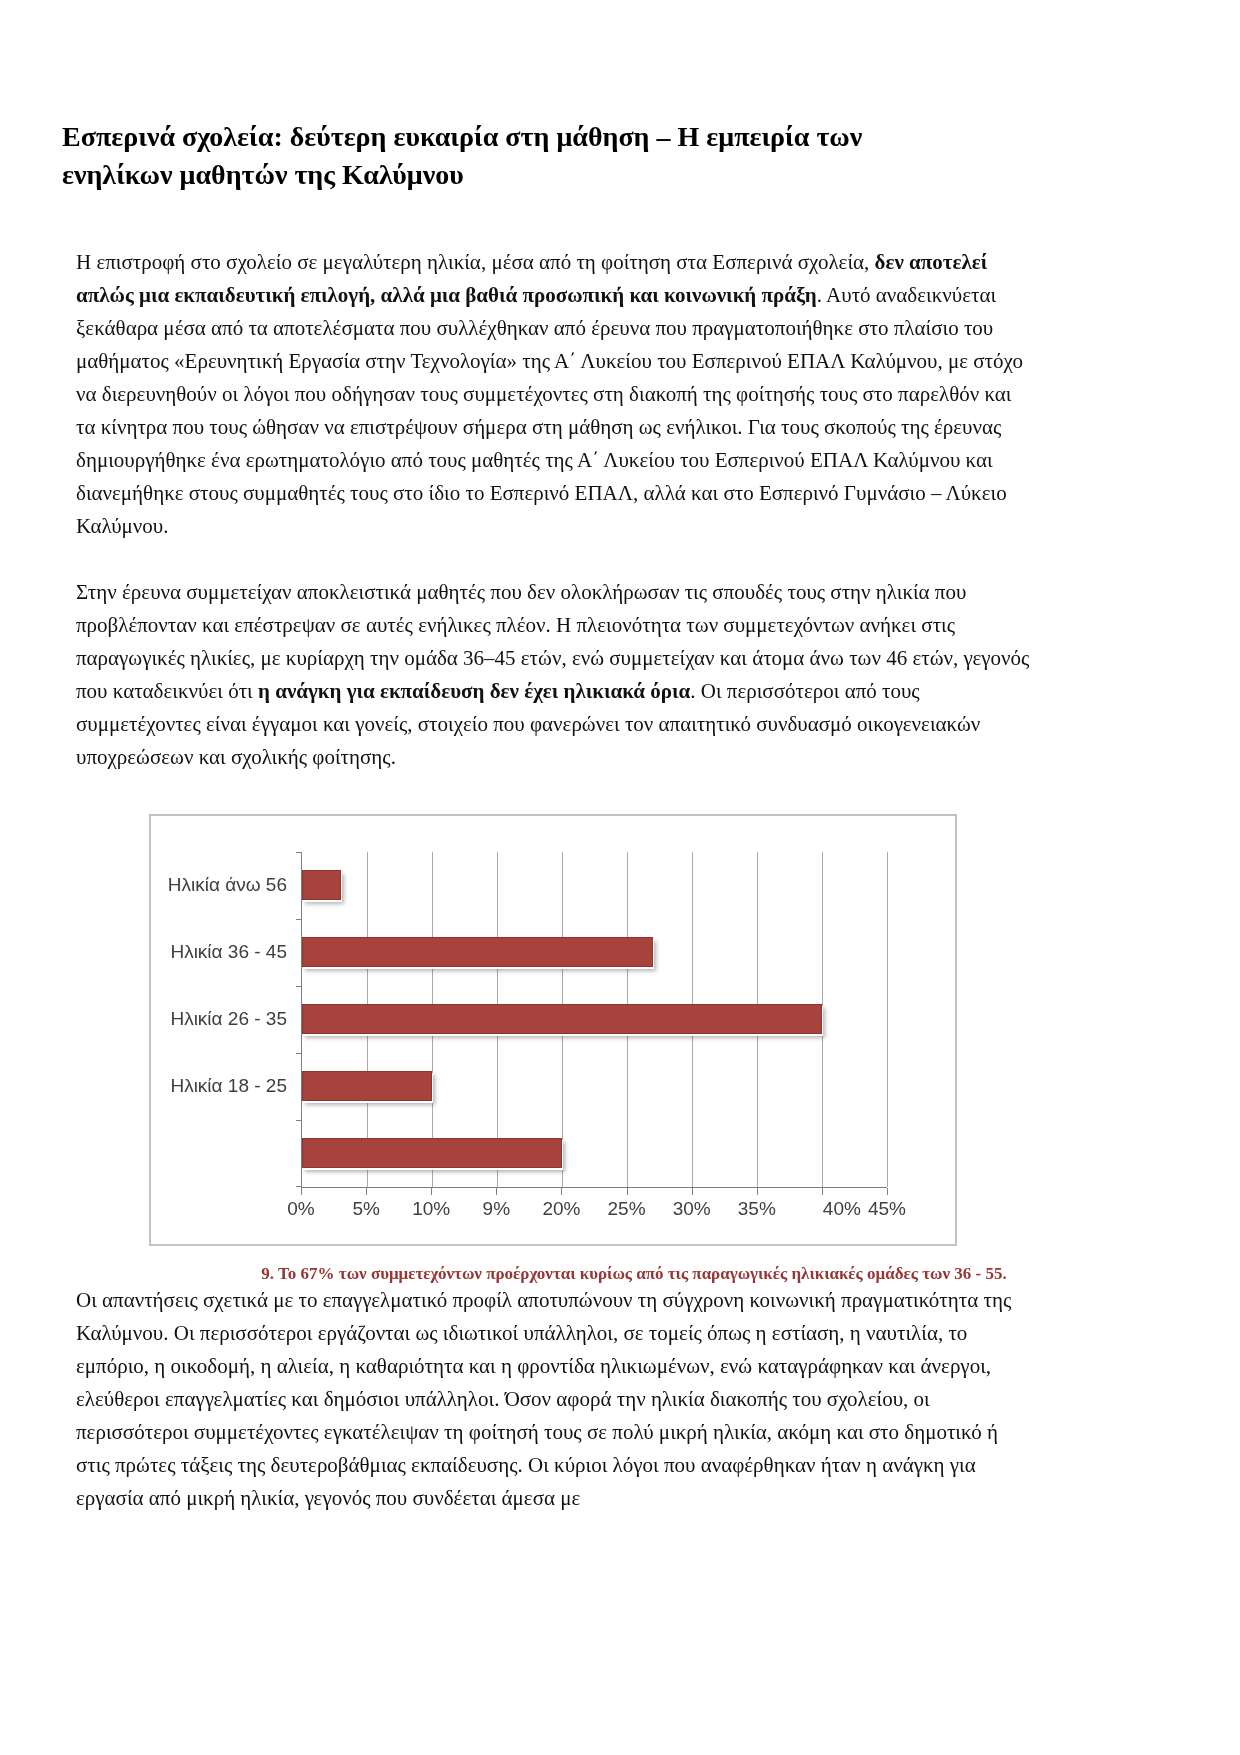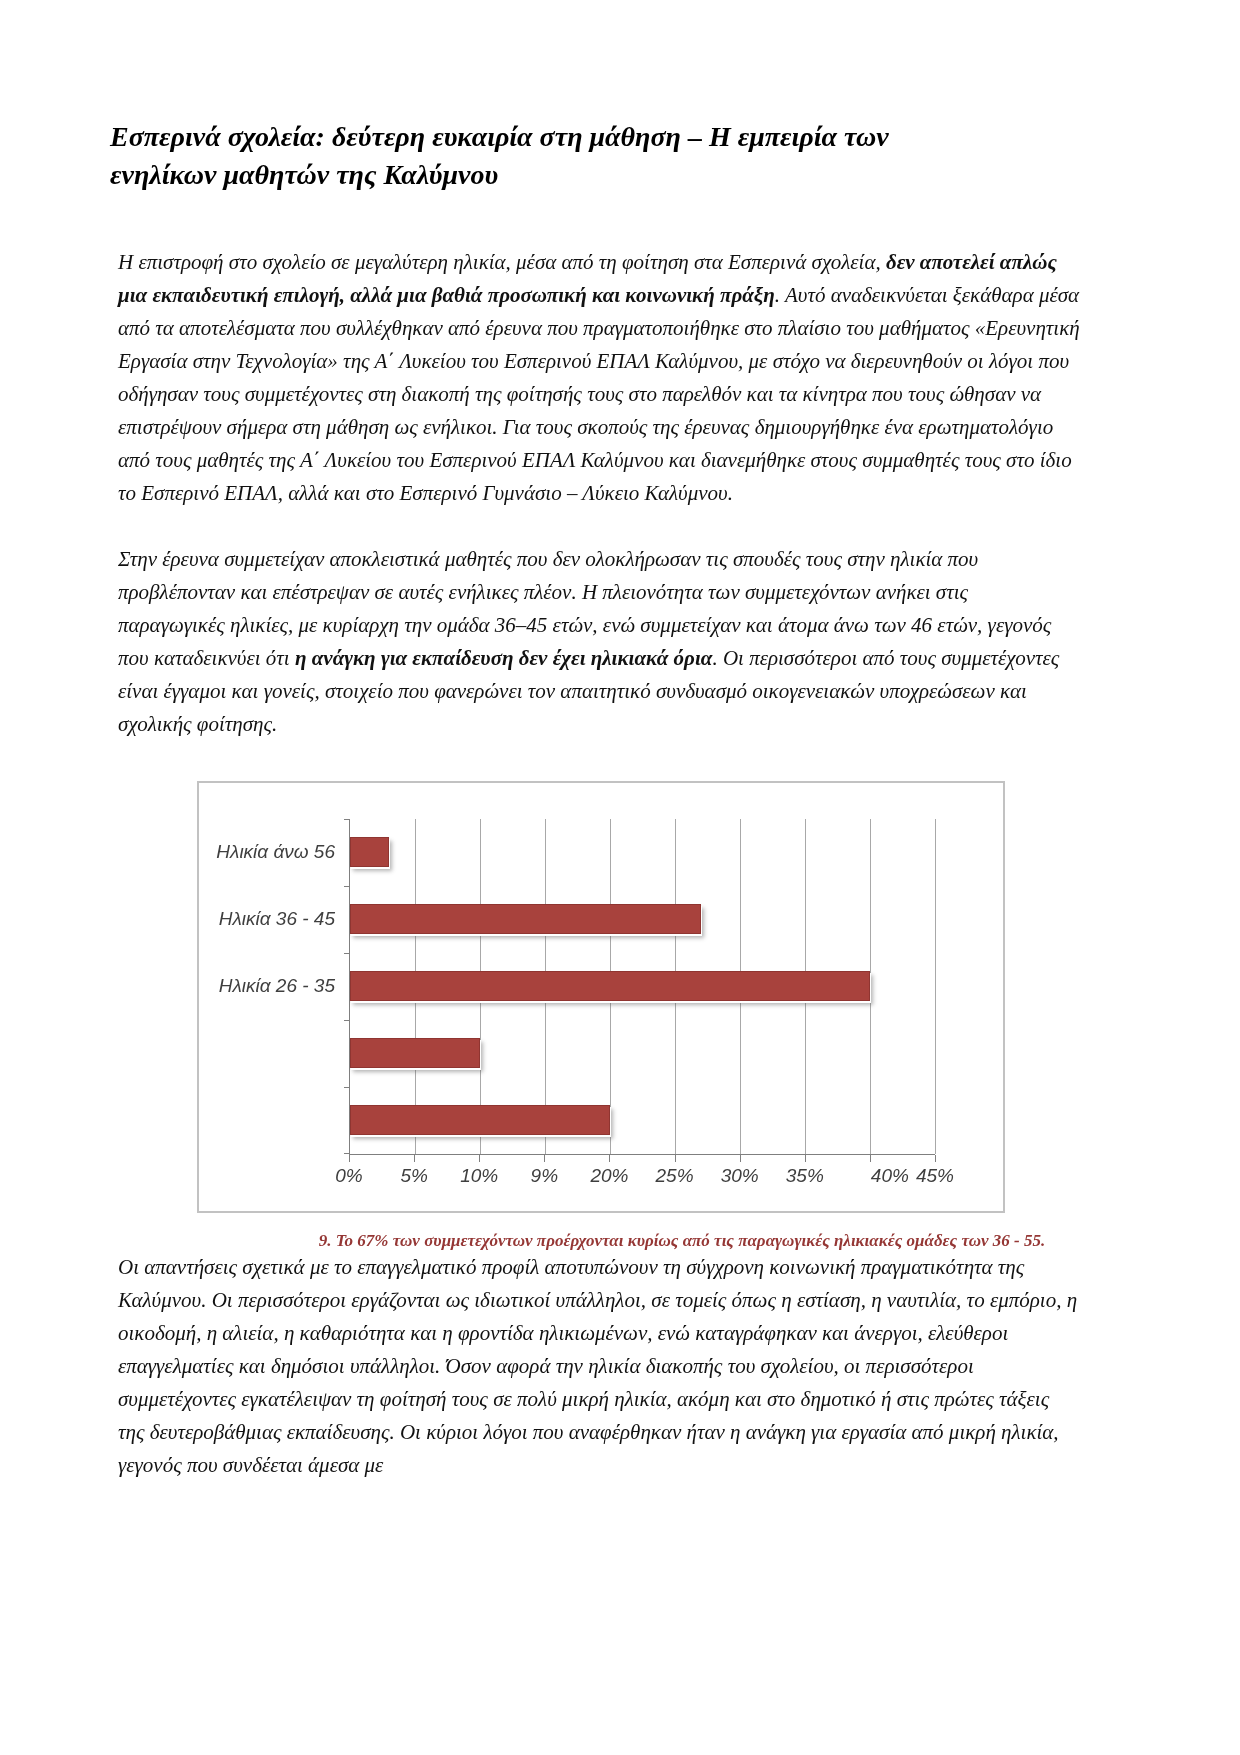--- a/index.html
+++ b/index.html
@@ -5,36 +5,35 @@
   html, body { margin: 0; padding: 0; }
   body {
     width: 1240px;
     height: 1755px;
     background: #ffffff;
     font-family: "Liberation Serif", serif;
     color: #1a1a1a;
     overflow: hidden;
   }
   .content {
-    padding: 118px 130px 0 110px;
+    padding: 118px 130px 0 62px;
     width: 970px;
-    font-style: italic;
   }
   h1.doc-title {
     font-size: 28px;
     line-height: 1.35;
     font-weight: bold;
     margin: 0 0 52px 0;
     max-width: 840px;
     color: #000000;
   }
   p.body-par {
     font-size: 21px;
     line-height: 33px;
-    margin: 0 0 33px 8px;
+    margin: 0 0 33px 14px;
     max-width: 968px;
     color: #111111;
   }
   p.body-par strong { font-weight: bold; }
 
   
   .figure { margin: 40px 0 0 87px; }
   .chart-box {
     width: 808px;
     border: 2px solid #c2c2c2;
@@ -134,20 +133,21 @@
 
   <p class="body-par"><span>Στην έρευνα συμμετείχαν αποκλειστικά μαθητές που δεν ολοκλήρωσαν τις σπουδές τους στην ηλικία που προβλέπονταν και επέστρεψαν σε αυτές ενήλικες πλέον. Η πλειονότητα των συμμετεχόντων ανήκει στις παραγωγικές ηλικίες, με κυρίαρχη την ομάδα 36–45 ετών, ενώ συμμετείχαν και άτομα άνω των 46 ετών, γεγονός που καταδεικνύει ότι </span><strong>η ανάγκη για εκπαίδευση δεν έχει ηλικιακά όρια</strong><span>. Οι περισσότεροι από τους συμμετέχοντες είναι έγγαμοι και γονείς, στοιχείο που φανερώνει τον απαιτητικό συνδυασμό οικογενειακών υποχρεώσεων και σχολικής φοίτησης.</span></p>
 
   <div class="figure">
     <div class="chart-box">
       <div class="chart-body">
         <div class="cats">
           <div class="cat">Ηλικία άνω 56</div>
           <div class="cat">Ηλικία 36 - 45</div>
           <div class="cat">Ηλικία 26 - 35</div>
+          <div class="cat">Ηλικία 18 - 25</div>
         </div>
         <div class="plot">
           <div class="bar-row">
               <div class="bar" style="width: 6.66667%; background: rgb(168, 66, 61); border-color: rgb(143, 53, 49);"></div>
             </div>
           <div class="bar-row">
               <div class="bar" style="width: 60%; background: rgb(168, 66, 61); border-color: rgb(143, 53, 49);"></div>
             </div>
           <div class="bar-row">
               <div class="bar" style="width: 88.8889%; background: rgb(168, 66, 61); border-color: rgb(143, 53, 49);"></div>

